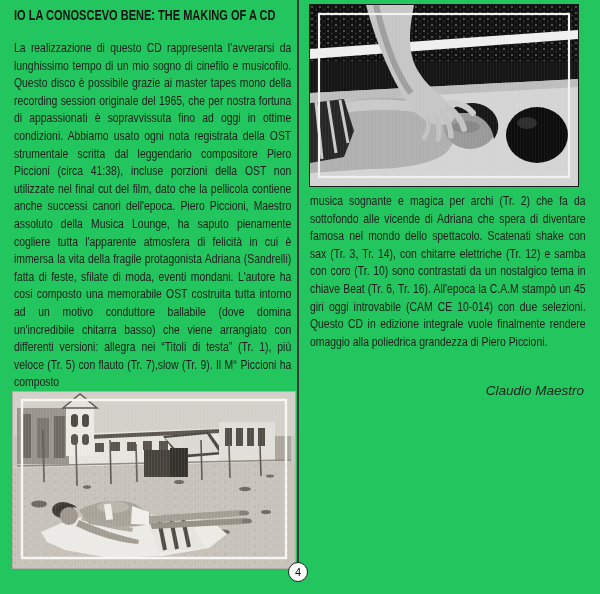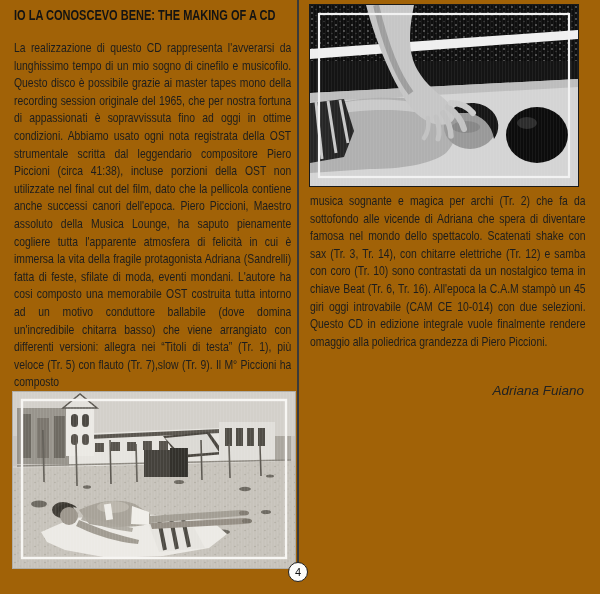--- a/index.html
+++ b/index.html
@@ -1,20 +1,20 @@
 <!DOCTYPE html>
 <html><head>
 <meta charset="utf-8">
 <style>
   html, body { margin: 0; padding: 0; background: #ffffff; }
   .page {
     position: relative;
     width: 600px;
     height: 594px;
-    background: #a16207;
+    background: #22c55e;
     font-family: "Liberation Sans", sans-serif;
     color: #1d1d1d;
     overflow: hidden;
   }
   .divider {
     position: absolute;
     left: 297px; top: 0;
     width: 2px; height: 563px;
     background: #3a3a3a;
   }
@@ -116,21 +116,21 @@
         <path d="M118,113 C119,121 118,128 114,133" stroke-width="4.5"></path>
       </g>
       <path d="M141,98 C150,98 158,102 163,108" stroke="#cbcbcb" stroke-width="6" fill="none" stroke-linecap="round"></path>
       <rect width="268" height="181" fill="url(#scanlines)"></rect>
       <rect x="9" y="9" width="250" height="163" fill="none" stroke="#f2f2f2" stroke-width="2.2"></rect>
     </svg>
   </div>
 
   <div class="col-text right-text">musica sognante e magica per archi (Tr. 2) che fa da sottofondo alle vicende di Adriana che spera di diventare famosa nel mondo dello spettacolo. Scatenati shake con sax (Tr. 3, Tr. 14), con chitarre elettriche (Tr. 12) e samba con coro (Tr. 10) sono contrastati da un nostalgico tema in chiave Beat (Tr. 6, Tr. 16). All'epoca la C.A.M stampò un 45 giri oggi introvabile (CAM CE 10-014) con due selezioni. Questo CD in edizione integrale vuole finalmente rendere omaggio alla poliedrica grandezza di Piero Piccioni.</div>
 
-  <div class="signature">Adriana Fuiano</div>
+  <div class="signature">Claudio Maestro</div>
 
   <div class="photo photo-beach">
     <svg width="282" height="176" viewBox="0 0 282 176">
       <defs>
         <pattern id="sand" width="10" height="8" patternUnits="userSpaceOnUse">
           <rect width="10" height="8" fill="#c7c3bb"></rect>
           <circle cx="2" cy="2.5" r="0.7" fill="#aba69c"></circle>
           <circle cx="7" cy="6" r="0.6" fill="#b5b0a6"></circle>
           <circle cx="5" cy="1" r="0.45" fill="#9e998f"></circle>
         </pattern>

